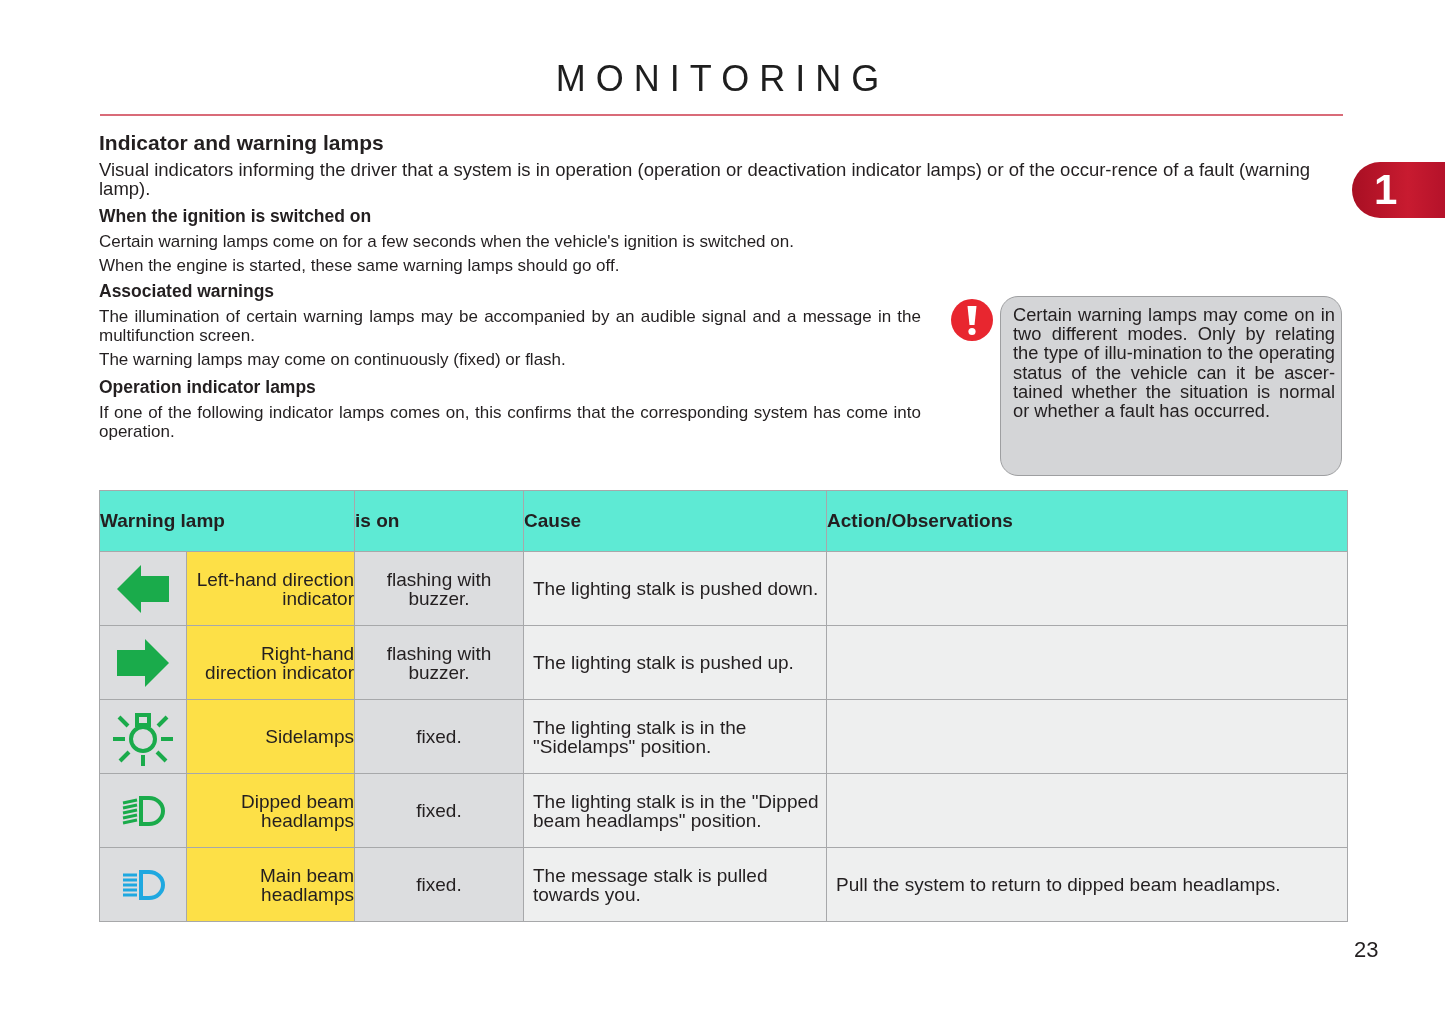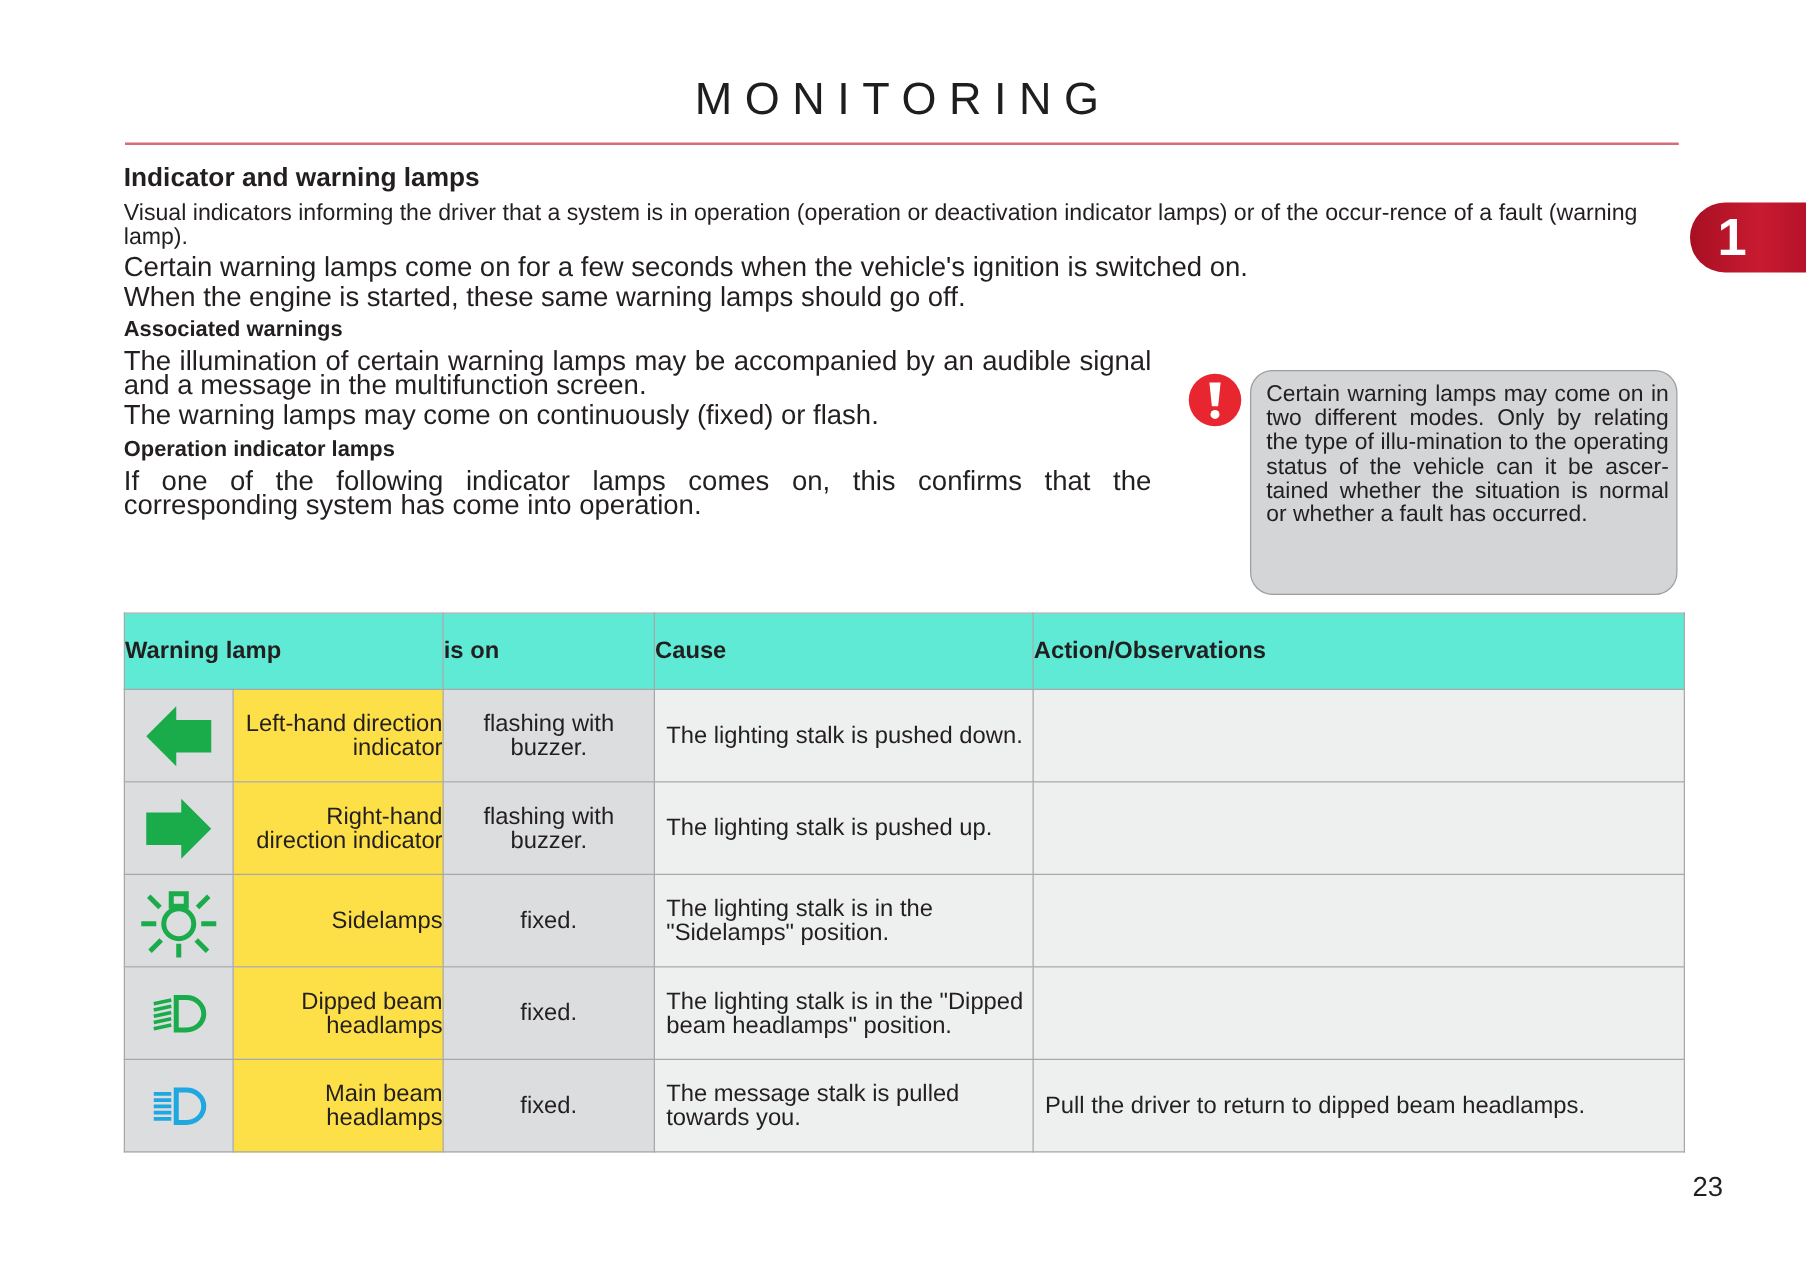--- a/index.html
+++ b/index.html
@@ -12,21 +12,21 @@
 
   .chapter-tab { position: absolute; left: 1352px; top: 162px; width: 93px; height: 56px;
                  background: linear-gradient(90deg, #a80f23 0%, #c81b30 60%, #b5122a 100%);
                  border-radius: 28px 0 0 28px; color: #ffffff; font-size: 42px; font-weight: bold;
                  display: flex; align-items: center; padding-left: 22px; box-sizing: border-box; }
 
   .content { position: absolute; left: 99px; top: 128px; width: 1250px; }
   h2.section-title { font-size: 21px; font-weight: bold; margin: 0; line-height: 30px; color: #231f20; }
   .intro { font-size: 18.5px; line-height: 19px; margin: 2px 0 0 0; width: 1248px; }
   h3.sub { font-size: 17.5px; font-weight: bold; margin: 8px 0 0 0; line-height: 20px; }
-  p.body { font-size: 22px; margin: 4px 0 0 0; line-height: 19px; }
+  p.body { font-size: 17px; margin: 4px 0 0 0; line-height: 19px; }
   p.condensed { font-size: 17.3px; letter-spacing: -0.35px; }
   .narrow { width: 822px; text-align: justify; text-align-last: left; }
 
   .note { position: absolute; left: 1000px; top: 296px; width: 342px; height: 180px;
           background: #d4d5d7; border: 1.5px solid #9e9fa1; border-radius: 18px; box-sizing: border-box;
           padding: 8px 6px 0 12px; font-size: 18.3px; line-height: 19.2px; text-align: justify;
           text-align-last: left; color: #231f20; hyphens: manual; }
   .warn-icon { position: absolute; left: 950px; top: 298px; width: 44px; height: 44px; }
 
   table.lamps { position: absolute; left: 99px; top: 490px; width: 1248px; border-collapse: collapse;
@@ -49,20 +49,21 @@
 <h1 class="page-title">MONITORING</h1>
 <div class="title-rule"></div>
 <div class="chapter-tab">
   <span>1</span>
 </div>
 
 <div class="content">
   <h2 class="section-title">Indicator and warning lamps</h2>
   <p class="intro">Visual indicators informing the driver that a system is in operation (operation or deactivation indicator lamps) or of the occur-rence of a fault (warning lamp).</p>
 
+  <h3 class="sub">When the ignition is switched on</h3>
   <p class="body" style="margin-top:6px">Certain warning lamps come on for a few seconds when the vehicle's ignition is switched on.</p>
   <p class="body" style="margin-top:5px">When the engine is started, these same warning lamps should go off.</p>
 
   <h3 class="sub" style="margin-top:6px">Associated warnings</h3>
   <p class="body narrow" style="margin-top:6px">The illumination of certain warning lamps may be accompanied by an audible signal and a message in the multifunction screen.</p>
   <p class="body" style="margin-top:5px">The warning lamps may come on continuously (fixed) or flash.</p>
 
   <h3 class="sub" style="margin-top:8px">Operation indicator lamps</h3>
   <p class="body narrow" style="margin-top:6px">If one of the following indicator lamps comes on, this confirms that the corresponding system has come into operation.</p>
 </div>
@@ -163,18 +164,18 @@
             <line x1="4" y1="11" x2="18" y2="11"></line>
             <line x1="4" y1="16" x2="18" y2="16"></line>
             <line x1="4" y1="21" x2="18" y2="21"></line>
             <line x1="4" y1="26" x2="18" y2="26"></line>
           </g>
         </svg>
       </td>
       <td class="name-cell">Main beam headlamps</td>
       <td class="state-cell">fixed.</td>
       <td class="cause-cell">The message stalk is pulled towards you.</td>
-      <td class="action-cell">Pull the driver to return to dipped beam headlamps.</td>
+      <td class="action-cell">Pull the system to return to dipped beam headlamps.</td>
     </tr>
   </tbody>
 </table>
 
 <div class="page-number">23</div>
 
 </body></html>

